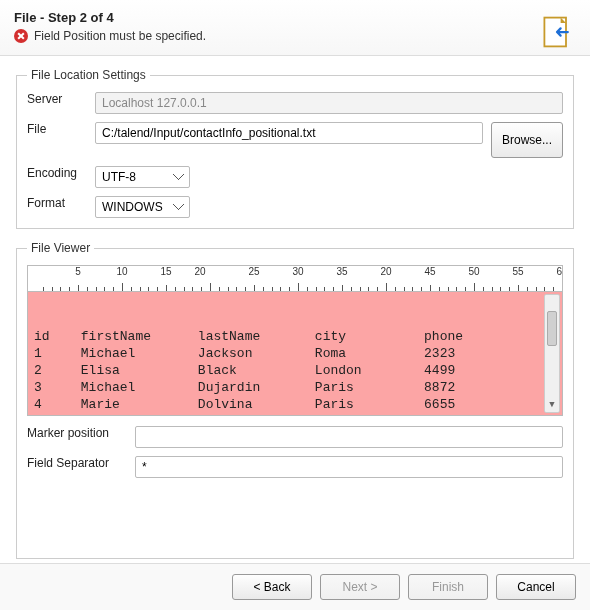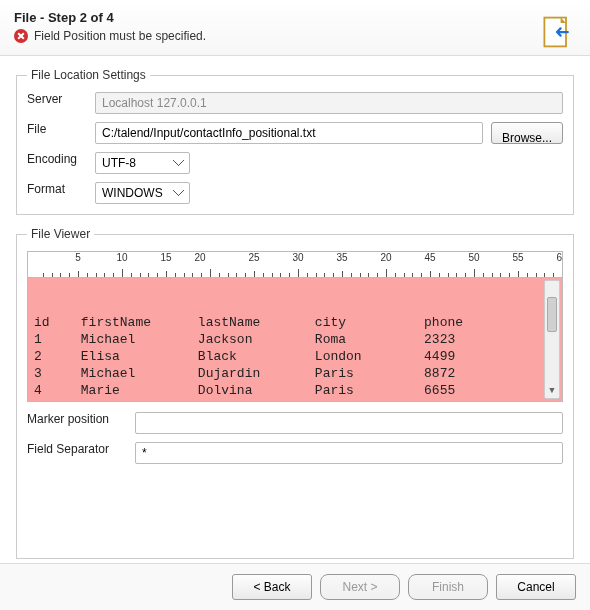--- a/index.html
+++ b/index.html
@@ -98,32 +98,31 @@
     appearance: none;
     -webkit-appearance: none;
     padding-right: 20px;
     background-image: linear-gradient(45deg, transparent 45%, #555 45% 55%, transparent 55%),
                       linear-gradient(135deg, transparent 45%, #555 45% 55%, transparent 55%);
     background-position: right 10px center, right 5px center;
     background-size: 6px 6px, 6px 6px;
     background-repeat: no-repeat;
   }
   .btn {
-    height: 22px;
+    height: 36px;
     padding: 8px 10px;
     font: inherit;
     border: 1px solid #999;
     border-radius: 3px;
     background: linear-gradient(#fefefe, #eaeaea);
     cursor: pointer;
   }
   .btn:disabled {
     color: #999; cursor: default;
     background: linear-gradient(#f8f8f8, #f0f0f0);
-    border-radius: 8px;
   }
   .btn.big {
     height: 26px;
     padding: 0 20px;
     min-width: 80px;
   }
 
   .viewer-wrap {
     flex: 1 1 auto;
     display: flex; flex-direction: column;

